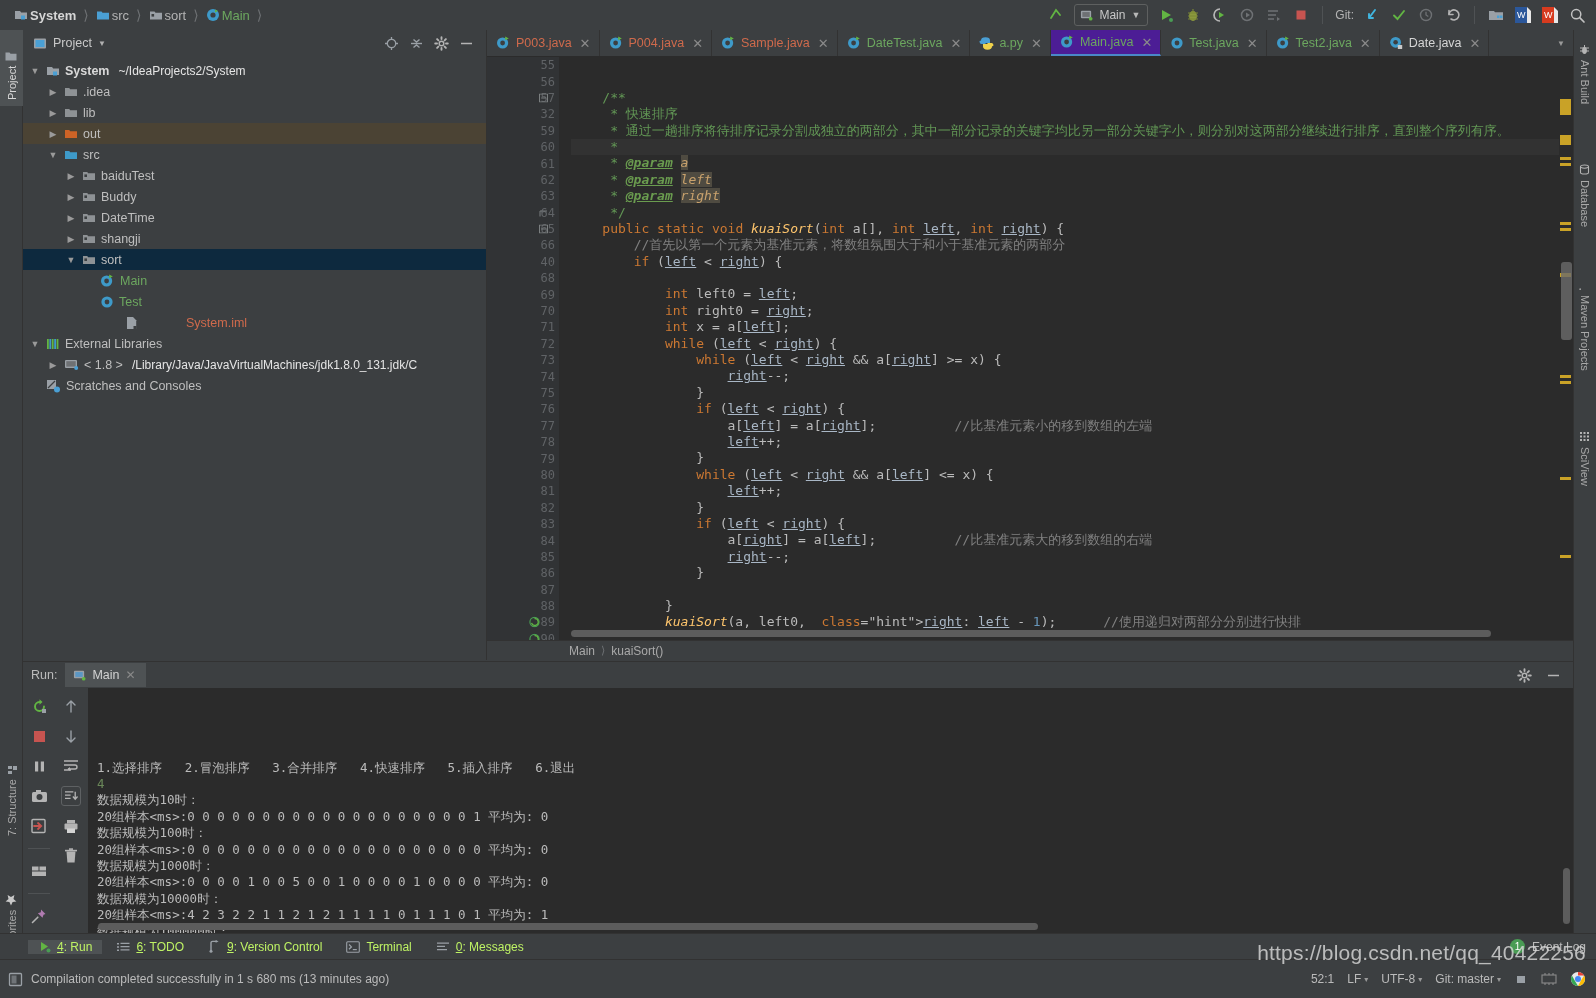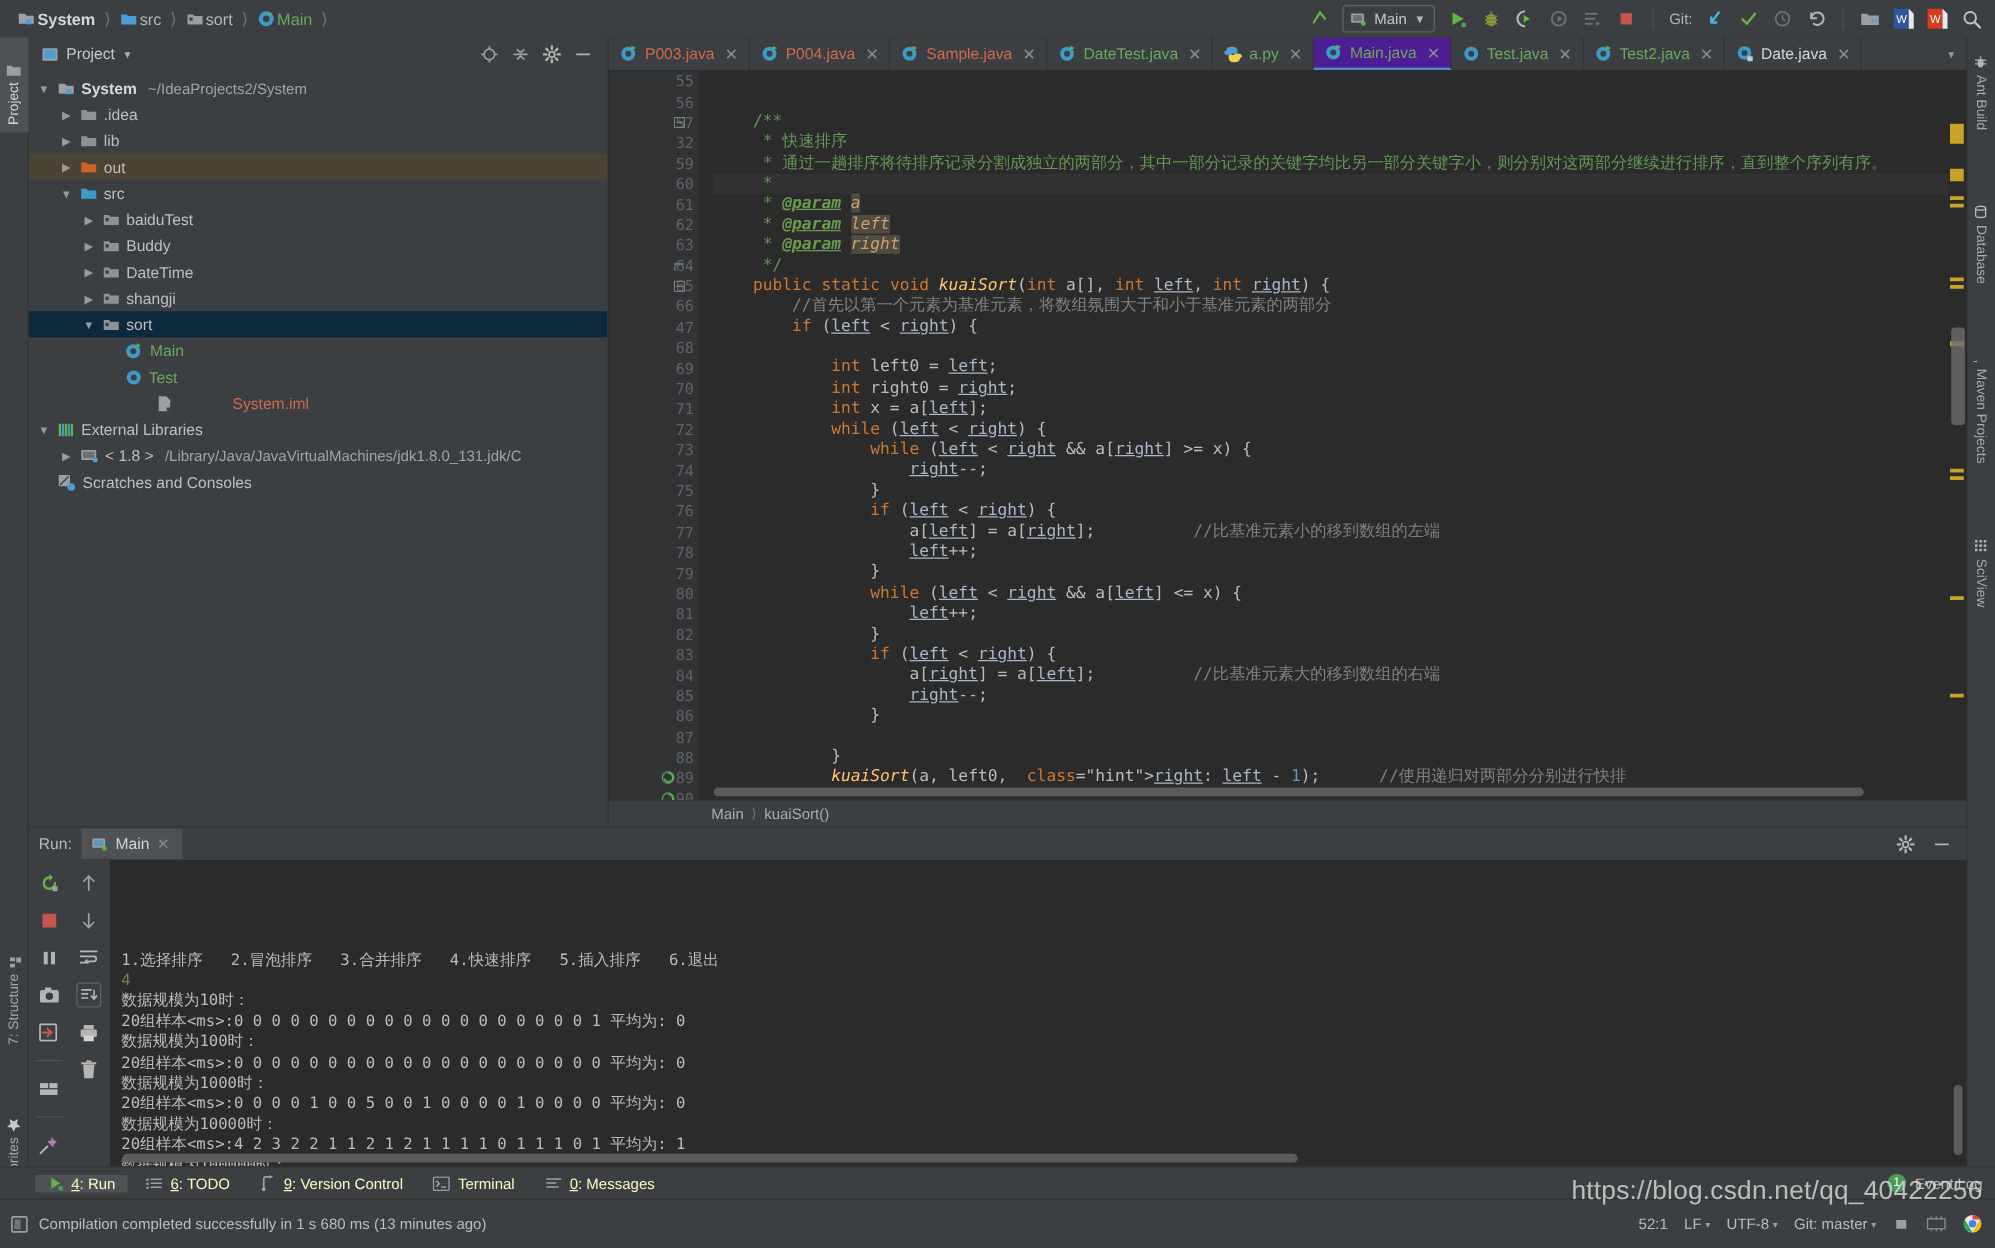--- a/index.html
+++ b/index.html
@@ -81,21 +81,21 @@
     height: 21px; display: flex; align-items: center; gap: 5px;
     padding-left: 6px; white-space: nowrap;
   }
   .trow.sel-out { background: #4b4334; }
   .trow.sel-blue { background: #0d293e; }
   .arrow { width: 12px; text-align: center; font-size: 9px; color: #9a9a9a; }
   .tlabel { color: #bfbfbf; }
   .tlabel.bold { font-weight: bold; color: #d8d8d8; }
   .tlabel.green { color: #6ca75f; }
   .tlabel.red { color: #cf6a4c; }
-  .tpath { color: #a3a3a3; font-size: 12px; margin-left: 4px; }
+  .tpath { color: #e5e5e5; font-size: 12px; margin-left: 4px; }
 
   
   .editor-area {
     position: absolute; left: 487px; top: 30px; width: 1086px; height: 630px;
     background: #2b2b2b;
   }
   .tabbar {
     height: 27px; background: #3c3f41; display: flex; align-items: stretch;
     border-bottom: 1px solid #2b2b2b; overflow: hidden;
   }
@@ -192,21 +192,21 @@
   .cons-scroll-h { position: absolute; left: 10px; bottom: 4px; height: 7px; width: 940px; background: #5c5c5c; border-radius: 4px; }
 
   
   .bottom-tabs {
     position: absolute; left: 0; top: 933px; width: 1596px; height: 26px;
     background: #3c3f41; display: flex; align-items: center; padding-left: 28px; gap: 4px;
     border-top: 1px solid #323232;
   }
   .btab {
     display: flex; align-items: center; gap: 6px;
-    padding: 3px 10px; font-size: 12px; color: #fef9c3; height: 14px;
+    padding: 3px 10px; font-size: 12px; color: #bef264; height: 14px;
   }
   .btab.active { background: #4e5254; }
   .btab u { text-decoration: underline; }
   .bottom-tabs-right { margin-left: auto; display: flex; align-items: center; gap: 7px; padding-right: 10px; }
   .evt-badge {
     width: 15px; height: 15px; border-radius: 50%; background: #499c54;
     color: #fff; font-size: 10px; display: flex; align-items: center; justify-content: center;
   }
 
   
@@ -809,21 +809,21 @@
               <svg width="9" height="9" viewBox="0 0 9 9">
                 <rect x="0.5" y="0.5" width="8" height="8" stroke="#7b7f80" fill="none"></rect>
                 <path d="M2.2 4.5h4.6" stroke="#7b7f80"></path>
               </svg>
             </span>
           </div>
           <div class="gline">
             <span>66</span>
           </div>
           <div class="gline">
-            <span>47</span>
+            <span>40</span>
           </div>
           <div class="gline">
             <span>68</span>
           </div>
           <div class="gline">
             <span>69</span>
           </div>
           <div class="gline">
             <span>70</span>
           </div>

